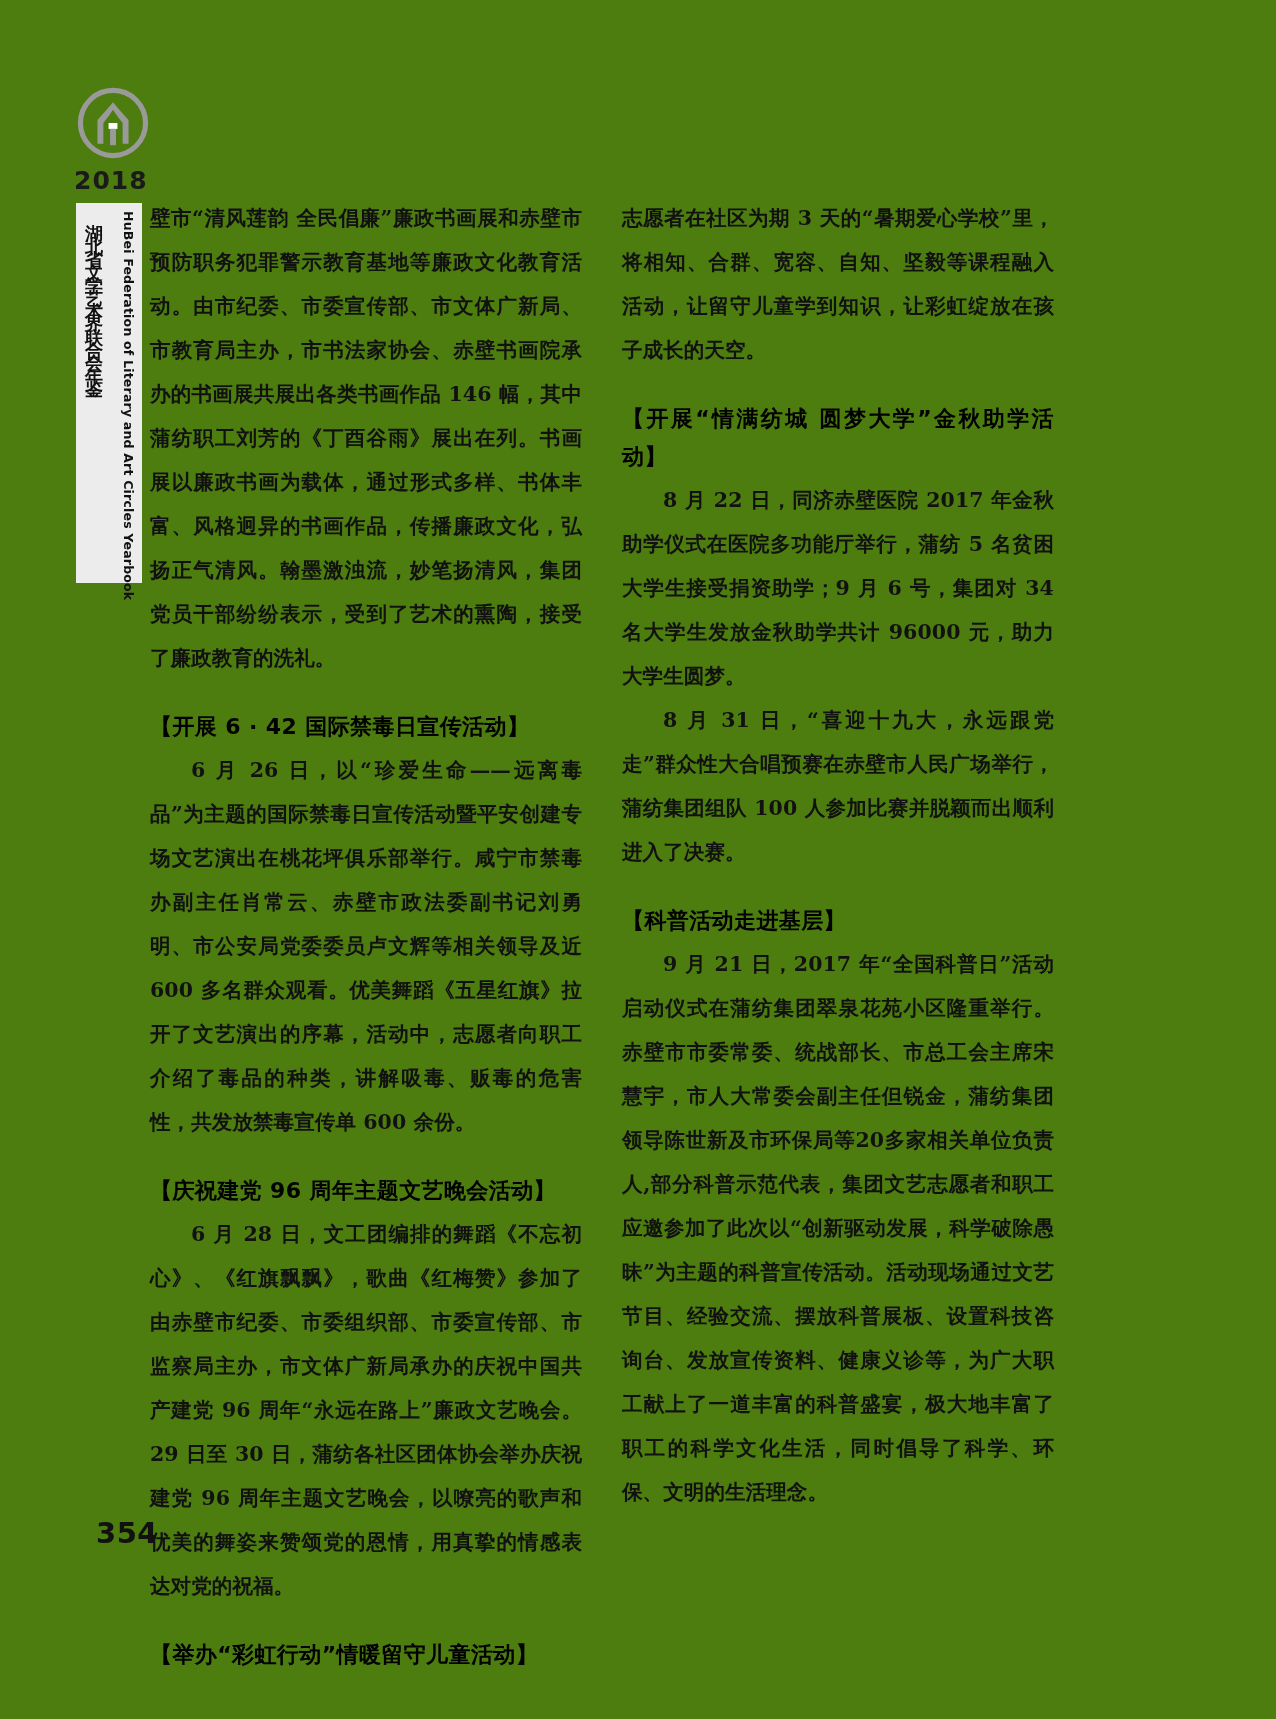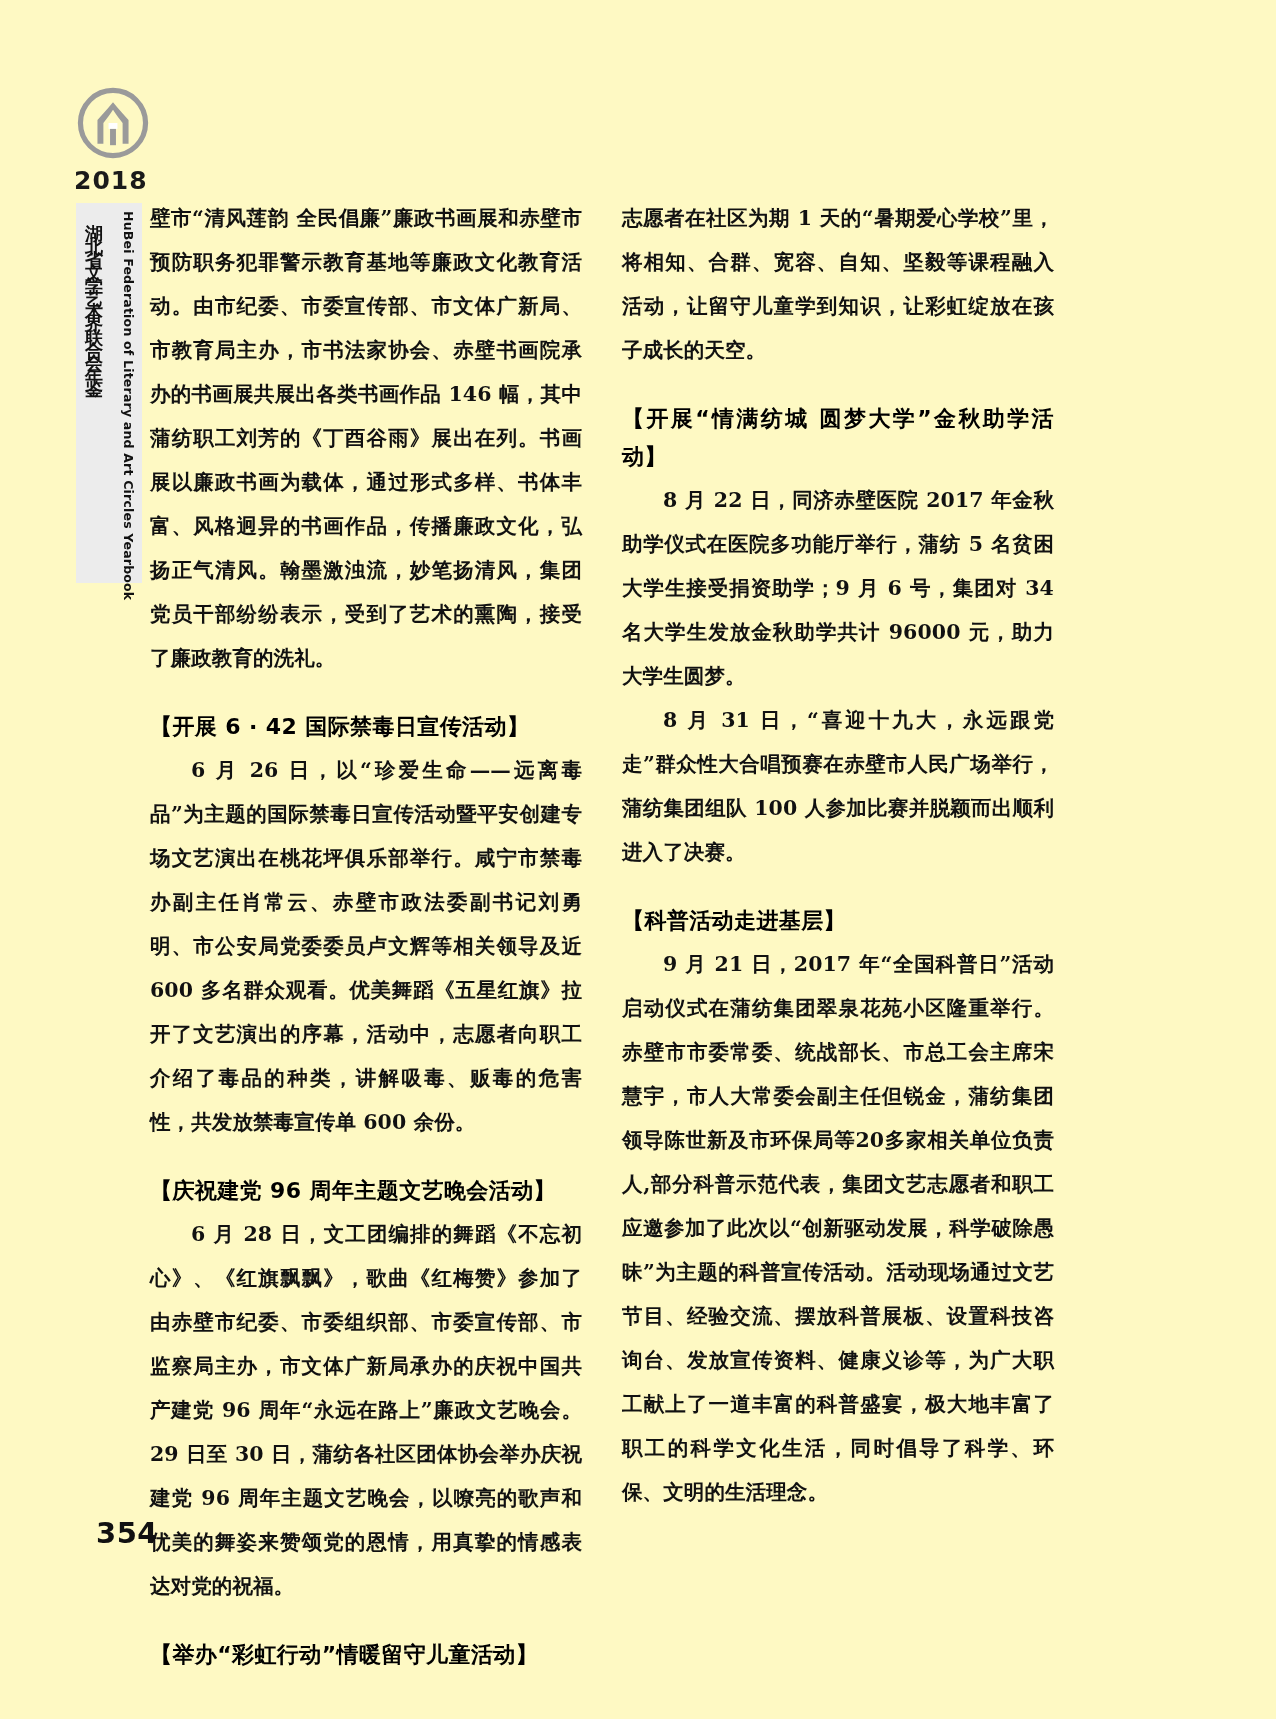--- a/index.html
+++ b/index.html
@@ -8,21 +8,21 @@
     background: #ffffff;
   }
   body {
     font-family: "DejaVu Serif", "Liberation Serif", serif;
     color: #1a1a1a;
   }
   #page {
     position: relative;
     width: 1276px;
     height: 1719px;
-    background: #fef9c3;
+    background: #4d7c0f;
     overflow: hidden;
   }
 
   
   #masthead {
     position: absolute;
     left: 72px;
     top: 86px;
     width: 110px;
   }
@@ -160,21 +160,21 @@
       <h2 class="sec-title">【开展 6 · 42 国际禁毒日宣传活动】</h2>
       <p class="body indent">6 月 26 日，以“珍爱生命——远离毒品”为主题的国际禁毒日宣传活动暨平安创建专场文艺演出在桃花坪俱乐部举行。咸宁市禁毒办副主任肖常云、赤壁市政法委副书记刘勇明、市公安局党委委员卢文辉等相关领导及近 600 多名群众观看。优美舞蹈《五星红旗》拉开了文艺演出的序幕，活动中，志愿者向职工介绍了毒品的种类，讲解吸毒、贩毒的危害性，共发放禁毒宣传单 600 余份。</p>
 
       <h2 class="sec-title">【庆祝建党 96 周年主题文艺晚会活动】</h2>
       <p class="body indent">6 月 28 日，文工团编排的舞蹈《不忘初心》、《红旗飘飘》，歌曲《红梅赞》参加了由赤壁市纪委、市委组织部、市委宣传部、市监察局主办，市文体广新局承办的庆祝中国共产建党 96 周年“永远在路上”廉政文艺晚会。29 日至 30 日，蒲纺各社区团体协会举办庆祝建党 96 周年主题文艺晚会，以嘹亮的歌声和优美的舞姿来赞颂党的恩情，用真挚的情感表达对党的祝福。</p>
 
       <h2 class="sec-title">【举办“彩虹行动”情暖留守儿童活动】</h2>
     </div>
 
     <div class="column">
-      <p class="body noindent">志愿者在社区为期 1 天的“暑期爱心学校”里，将相知、合群、宽容、自知、坚毅等课程融入活动，让留守儿童学到知识，让彩虹绽放在孩子成长的天空。</p>
+      <p class="body noindent">志愿者在社区为期 3 天的“暑期爱心学校”里，将相知、合群、宽容、自知、坚毅等课程融入活动，让留守儿童学到知识，让彩虹绽放在孩子成长的天空。</p>
 
       <h2 class="sec-title">【开展“情满纺城 圆梦大学”金秋助学活动】</h2>
       <p class="body indent">8 月 22 日，同济赤壁医院 2017 年金秋助学仪式在医院多功能厅举行，蒲纺 5 名贫困大学生接受捐资助学；9 月 6 号，集团对 34 名大学生发放金秋助学共计 96000 元，助力大学生圆梦。</p>
 
       <p class="body indent">8 月 31 日，“喜迎十九大，永远跟党走”群众性大合唱预赛在赤壁市人民广场举行，蒲纺集团组队 100 人参加比赛并脱颖而出顺利进入了决赛。</p>
 
       <h2 class="sec-title">【科普活动走进基层】</h2>
       <p class="body indent">9 月 21 日，2017 年“全国科普日”活动启动仪式在蒲纺集团翠泉花苑小区隆重举行。赤壁市市委常委、统战部长、市总工会主席宋慧宇，市人大常委会副主任但锐金，蒲纺集团领导陈世新及市环保局等20多家相关单位负责人,部分科普示范代表，集团文艺志愿者和职工应邀参加了此次以“创新驱动发展，科学破除愚昧”为主题的科普宣传活动。活动现场通过文艺节目、经验交流、摆放科普展板、设置科技咨询台、发放宣传资料、健康义诊等，为广大职工献上了一道丰富的科普盛宴，极大地丰富了职工的科学文化生活，同时倡导了科学、环保、文明的生活理念。</p>
     </div>
   </div>

